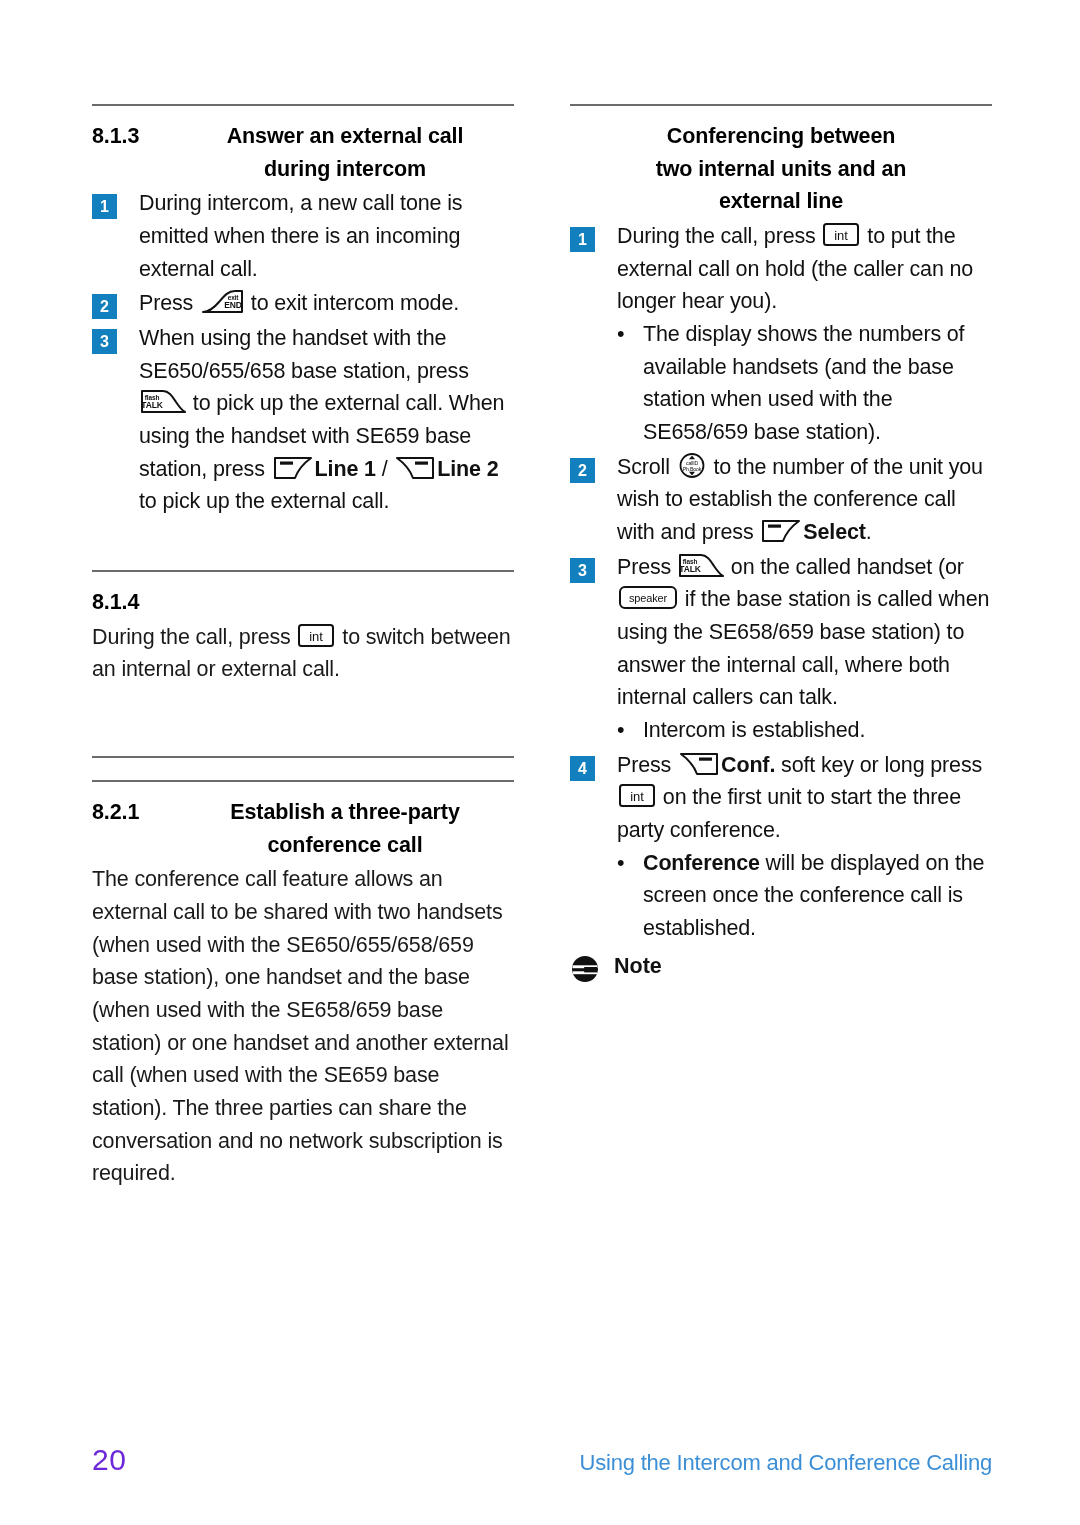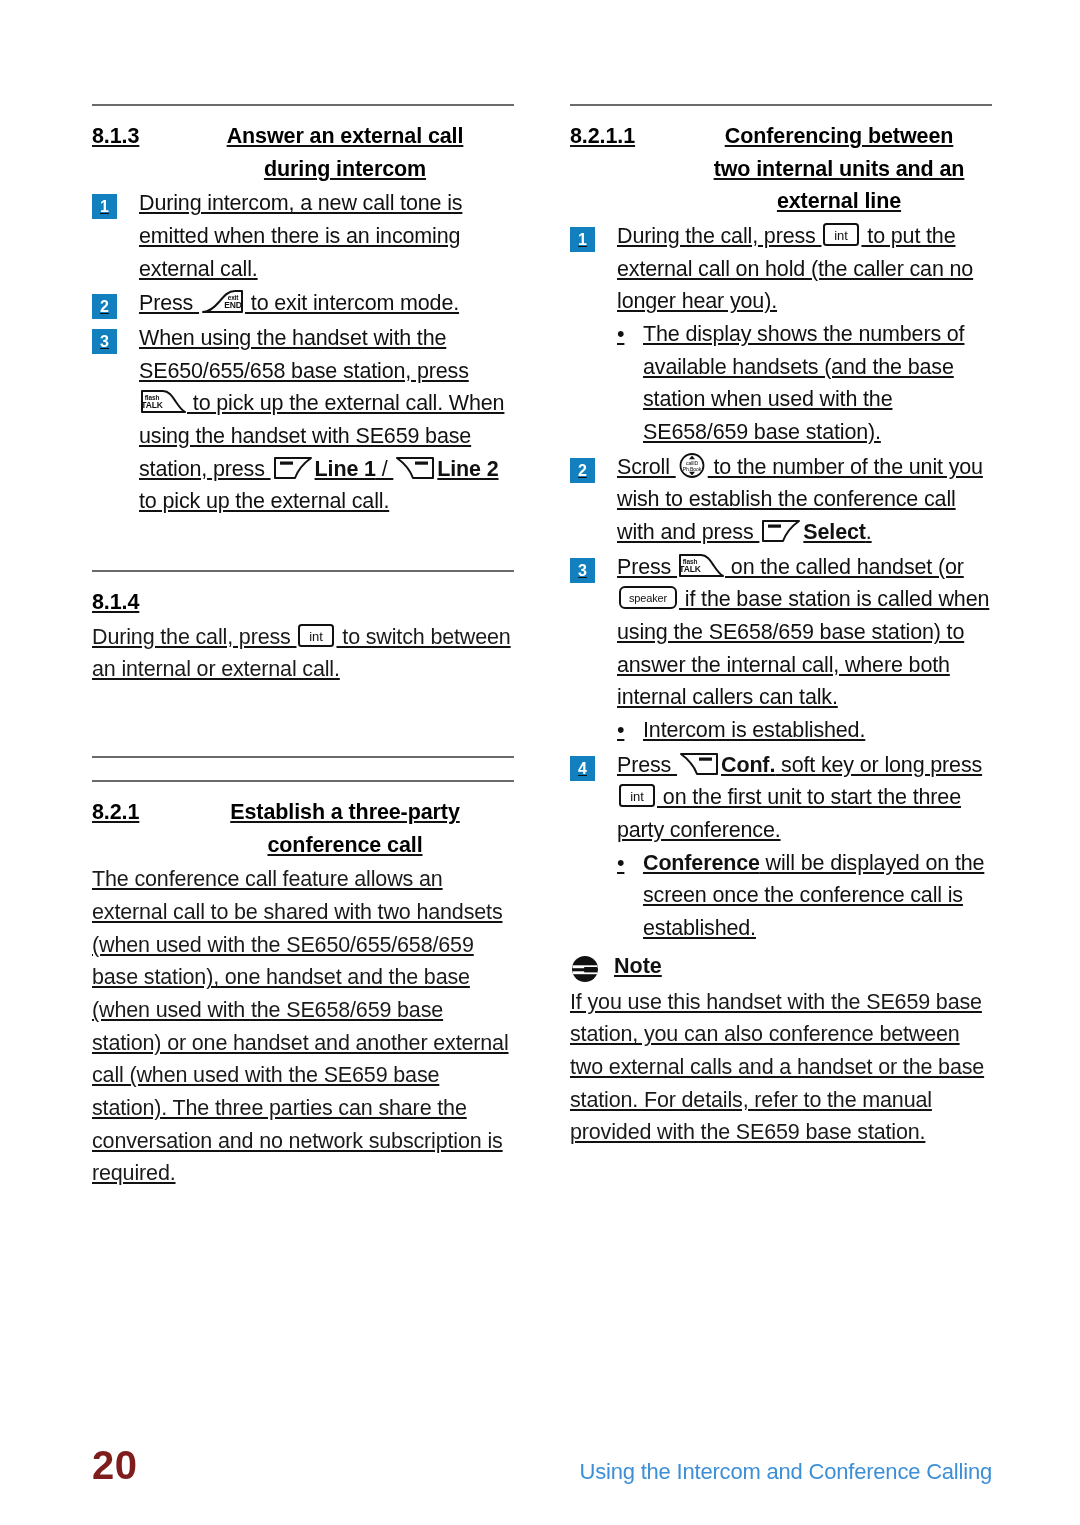--- a/index.html
+++ b/index.html
@@ -5,21 +5,21 @@
   html,body{margin:0;padding:0;}
   body{
     width:1080px;height:1525px;
     background:#ffffff;
     font-family:"Liberation Sans","DejaVu Sans",sans-serif;
     color:#111111;
     overflow:hidden;
     position:relative;
   }
   .page{position:absolute;left:0;top:0;width:1080px;height:1525px;}
-  .cols{position:absolute;left:92px;top:104px;width:900px;display:flex;gap:56px;text-decoration:underline;}
+  .cols{position:absolute;left:92px;top:104px;width:900px;display:flex;gap:56px;}
   .col{width:422px;}
 
   
   .rule{height:2px;background:#6b6b6b;width:100%;margin:0;}
 
   
   .heading{
     display:flex;
     font-weight:bold;
     font-size:21.5px;
@@ -73,21 +73,21 @@
   
   .note{display:flex;align-items:flex-start;gap:14px;margin-top:9px;}
   .note-title{font-weight:bold;font-size:21.5px;}
 
   
   .key{display:inline-block;vertical-align:-5px;}
   .key svg{display:block;}
 
   
   .footer{position:absolute;left:92px;top:1443px;width:900px;display:flex;align-items:baseline;}
-  .pageno{font-size:40px;color:#7f1d1d;font-weight:bold;letter-spacing:0.5px;}
+  .pageno{font-size:30px;color:#6d28d9;font-weight:normal;letter-spacing:0.5px;}
   .runhead{margin-left:auto;font-size:22px;color:#3c8fd6;letter-spacing:-0.2px;}
 </style>
 </head>
 <body>
 
 <div class="page">
 
   <div class="cols">
 
     <div class="col">
@@ -160,21 +160,20 @@
 
       <div class="para">The conference call feature allows an external call to be shared with two handsets (when used with the SE650/655/658/659 base station), one handset and the base (when used with the SE658/659 base station) or one handset and another external call (when used with the SE659 base station). The three parties can share the conversation and no network subscription is required.</div>
 
     </div>
 
     <div class="col">
 
       <div class="rule"></div>
 
       <div class="heading wide">
-        <span class="num">8.2.1.1</span>
         <span class="txt">
           <span>Conferencing between</span><br>
           <span>two internal units and an</span><br>
           <span>external line</span>
         </span>
       </div>
 
       <div class="step">
         <span class="badge">1</span>
         <span class="body"><span>During the call, press </span><span class="key"><svg width="40" height="28" viewBox="0 0 40 28">
@@ -236,21 +235,20 @@
         <span class="key">
             <svg width="30" height="30" viewBox="0 0 30 30">
               <circle cx="15" cy="15" r="13" fill="#111"></circle>
               <rect x="2.5" y="11.3" width="25" height="2.9" fill="#fff"></rect>
               <rect x="2.5" y="17.3" width="25" height="2.9" fill="#fff"></rect>
               <rect x="14.2" y="13.0" width="13" height="5.4" fill="#111"></rect>
             </svg>
           </span>
         <span class="note-title">Note</span>
       </div>
-      <div class="para">If you use this handset with the SE659 base station, you can also conference between two external calls and a handset or the base station. For details, refer to the manual provided with the SE659 base station.</div>
 
     </div>
   </div>
 
   <div class="footer">
     <span class="pageno">20</span>
     <span class="runhead">Using the Intercom and Conference Calling</span>
   </div>
 
 </div>

